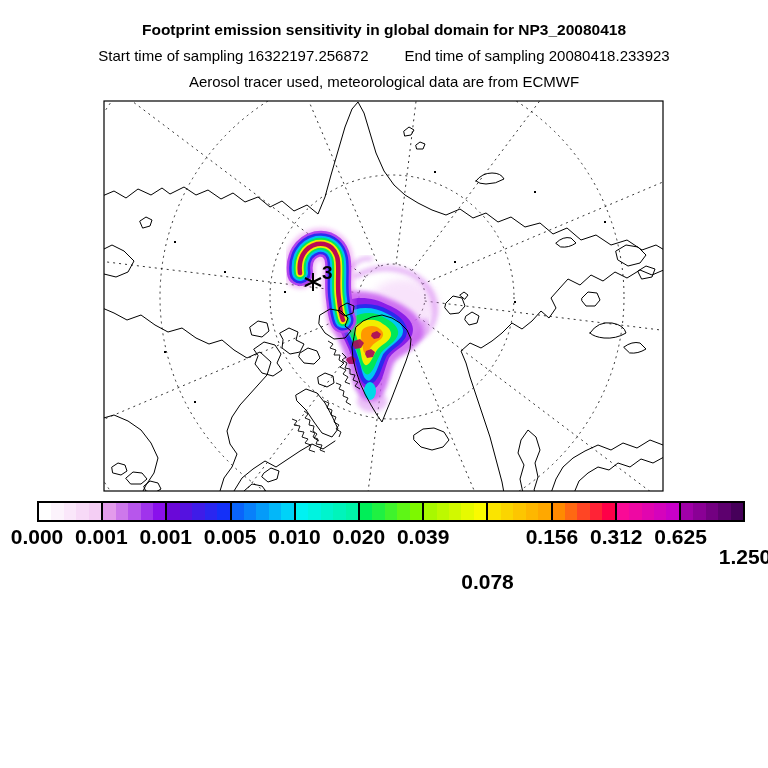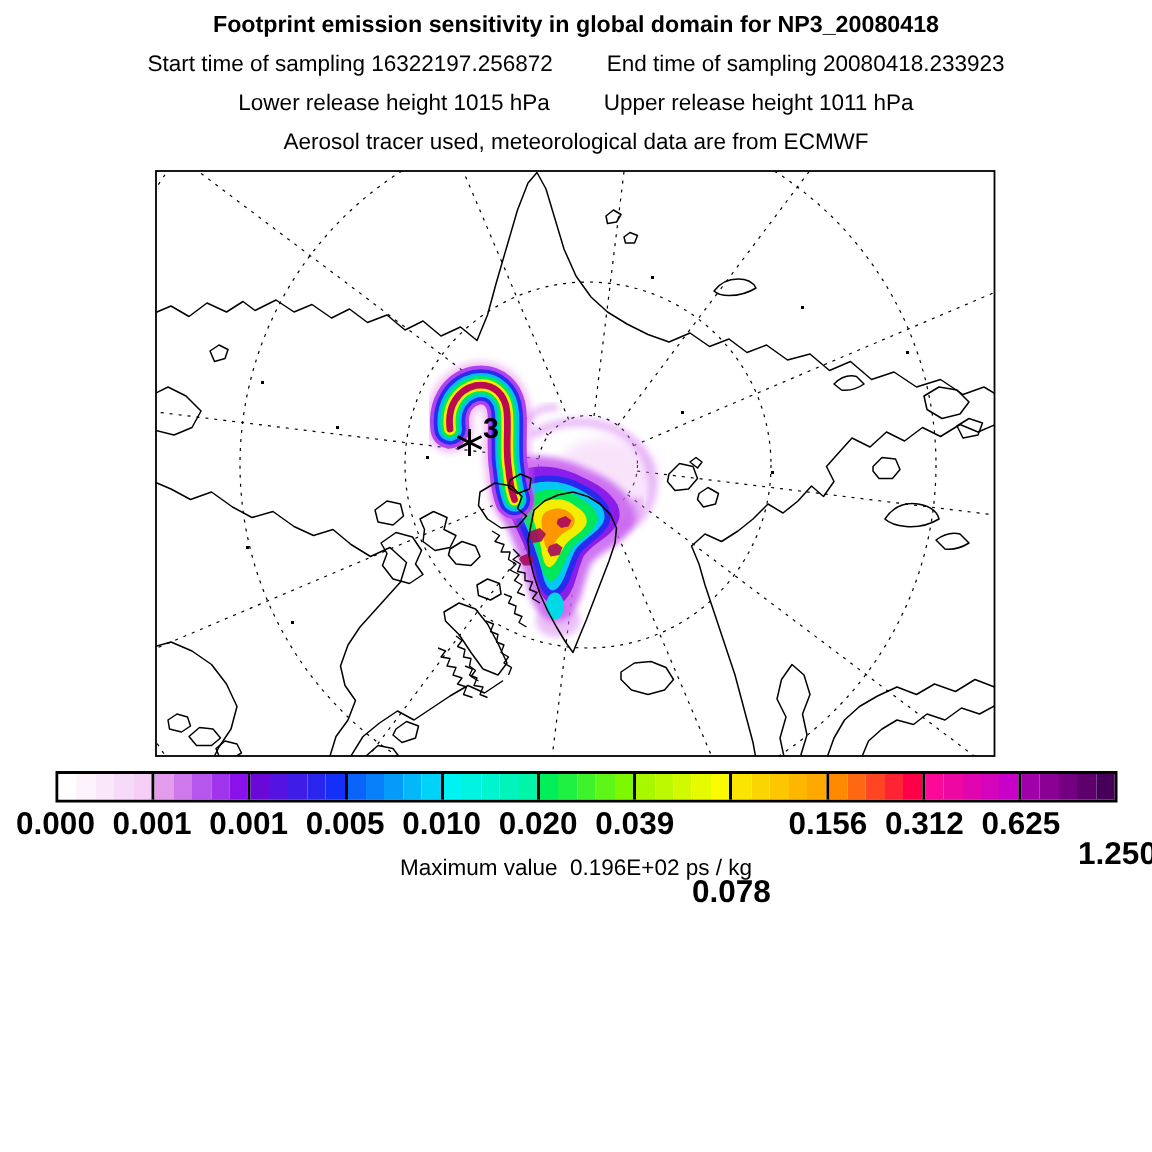--- a/index.html
+++ b/index.html
@@ -1,18 +1,18 @@
 <!DOCTYPE html>
 <html><head>
 <meta charset="utf-8">
 <style>
   html,body{margin:0;padding:0;background:#fff}
   body{width:768px;height:768px;font-family:"Liberation Sans",sans-serif;color:#000;overflow:hidden}
   .hdr{text-align:center;line-height:26px;font-size:15px;white-space:nowrap}
-  .title{font-weight:bold;font-size:15.5px;padding-top:4px}
+  .title{font-weight:bold;font-size:15.5px;padding-top:17px}
   .pair{display:flex;justify-content:center;gap:36px}
   .mapwrap{margin:5px 0 0 103px;width:561px;height:392px}
   .cbar{box-sizing:border-box;margin:9px 0 0 37px;width:708px;height:21px;border:2px solid #000;display:flex}
   .cseg{flex:1;display:flex;border-left:2px solid #000}
   .cseg:first-child{border-left:none}
   .ccell{flex:1}
   .ticksrow{position:relative;margin-left:37px;width:708px;height:18px;margin-top:3px}
   .tick{position:absolute;top:0;transform:translateX(-50%);font-weight:bold;font-size:21px;white-space:nowrap}
   .units{text-align:center;margin-top:10px;font-size:15px}
   .maxv{text-align:center;margin-top:14px;font-size:15px;white-space:pre}
@@ -23,24 +23,20 @@
 </style>
 </head>
 <body>
 
 <div>
 
   <div class="hdr title">Footprint emission sensitivity in global domain for NP3_20080418</div>
   <div class="hdr pair">
     <span>Start time of sampling 16322197.256872</span>
     <span>End time of sampling 20080418.233923</span>
-  </div>
-  <div class="hdr pair">
-    <span>Lower release height 1015 hPa</span>
-    <span>Upper release height 1011 hPa</span>
   </div>
   <div class="hdr">Aerosol tracer used, meteorological data are from ECMWF</div>
 
   <div class="mapwrap">
   <svg width="561" height="392" viewBox="-1 -1 561 392">
     <defs>
       <clipPath id="mclip">
             <rect x="0" y="0" width="559" height="390"></rect>
           </clipPath>
       <filter id="b2" x="-30%" y="-30%" width="160%" height="160%">
@@ -261,15 +257,14 @@
       <span class="tick" style="left: 27.2727%;">0.005</span>
       <span class="tick" style="left: 36.3636%;">0.010</span>
       <span class="tick" style="left: 45.4545%;">0.020</span>
       <span class="tick" style="left: 54.5455%;">0.039</span>
       <span class="tick" style="left: 63.6364%; margin-top: 45px;">0.078</span>
       <span class="tick" style="left: 72.7273%;">0.156</span>
       <span class="tick" style="left: 81.8182%;">0.312</span>
       <span class="tick" style="left: 90.9091%;">0.625</span>
       <span class="tick" style="left: 100%; margin-top: 20px;">1.250</span>
     </div>
-  <div class="maxv">Maximum value  0.196E+02 ps / kg</div>
 
 </div>
 
 </body></html>

